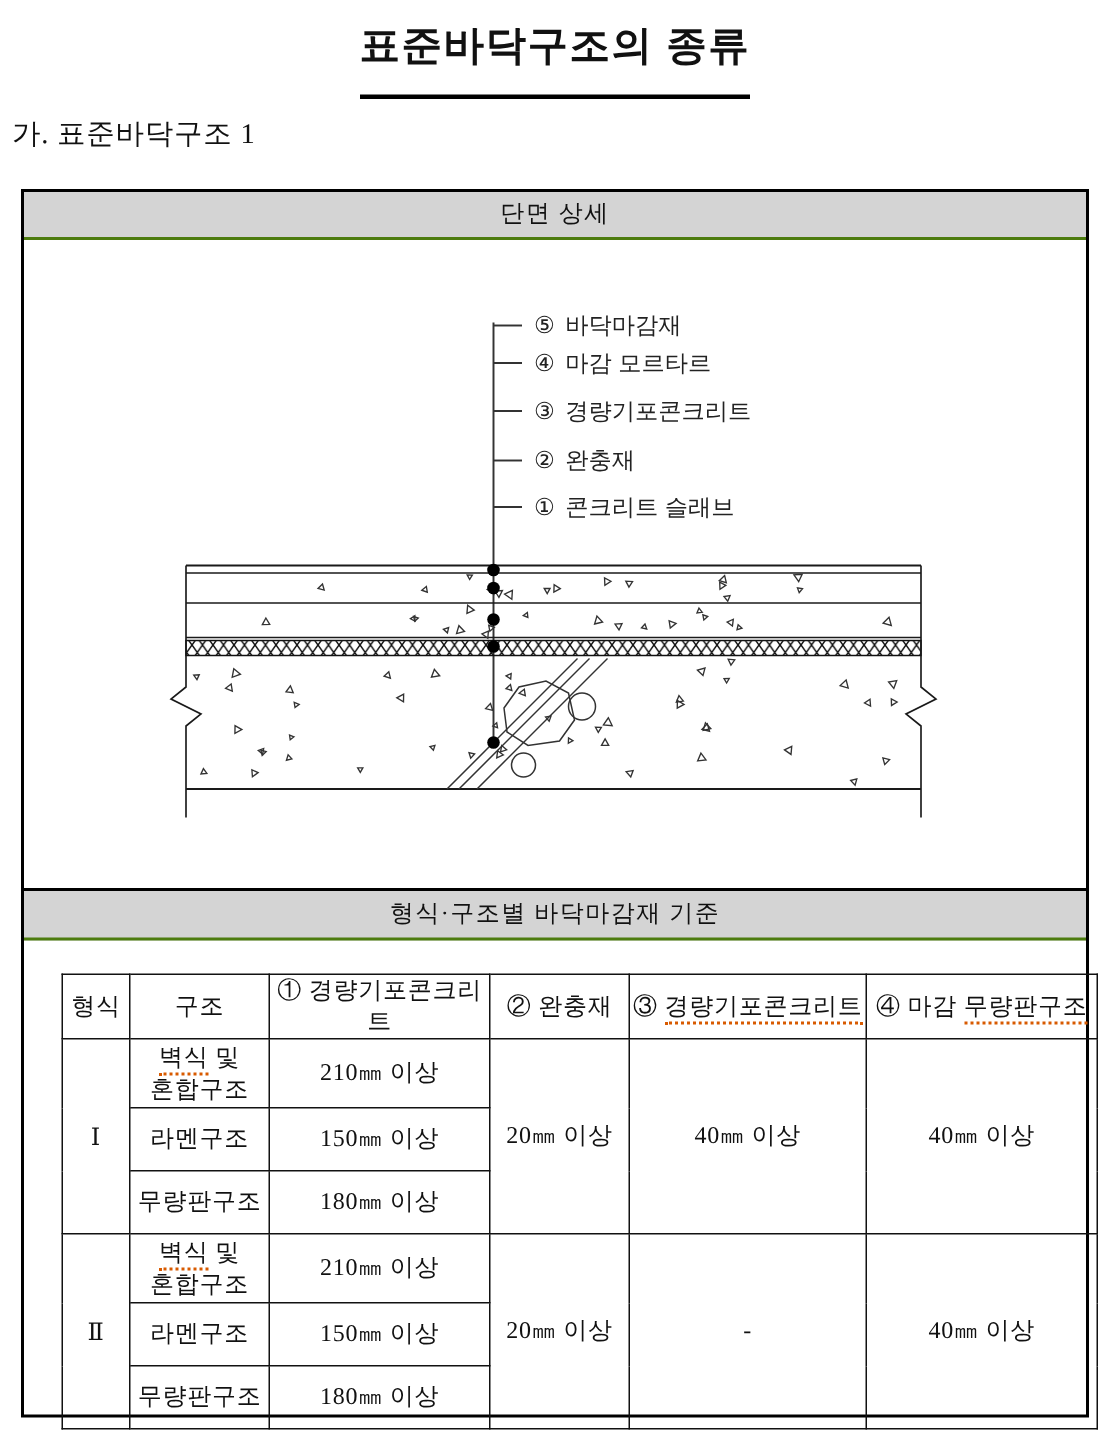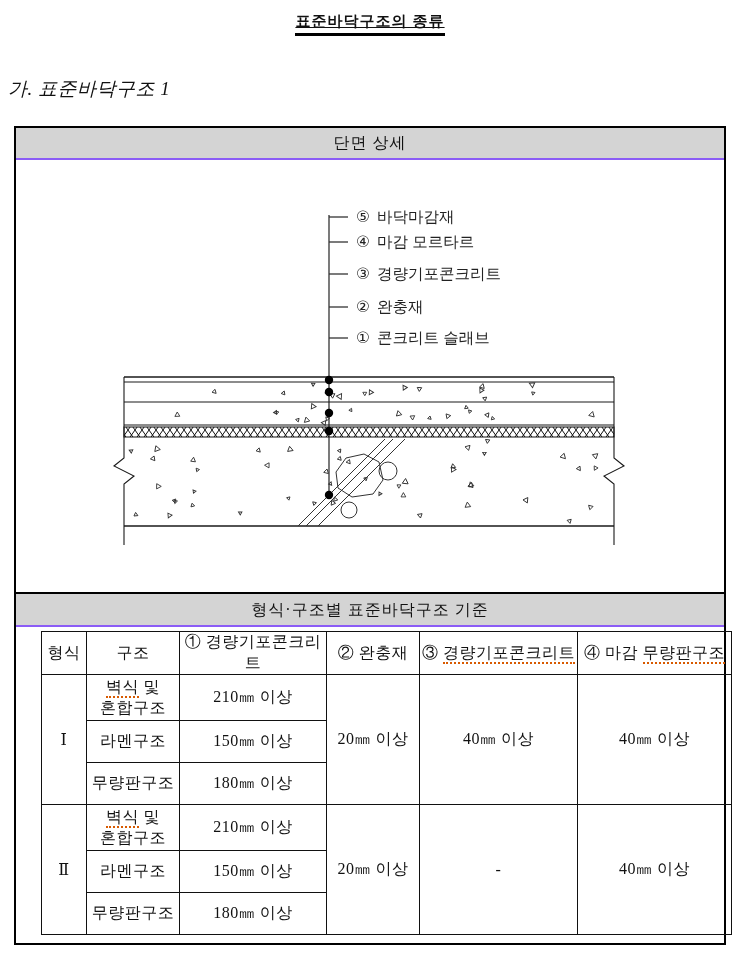--- a/index.html
+++ b/index.html
@@ -1,29 +1,29 @@
 <!DOCTYPE html>
 <html><head>
 <meta charset="utf-8">
 <style>
   html,body{margin:0;padding:0;background:#fff;}
   .page{position:relative;width:740px;height:958px;background:#fff;overflow:hidden;
         font-family:"Liberation Serif","DejaVu Serif",serif;color:#111;}
   .title{position:absolute;top:12px;left:0;width:740px;text-align:center;}
   .title-text{display:inline-block;font-family:"Liberation Sans","DejaVu Sans",sans-serif;
-        font-weight:bold;font-size:15px;letter-spacing:1px;border-bottom:3px solid #000;
-        padding-bottom:2px;text-decoration:underline;}
-  .subtitle{position:absolute;top:76px;left:8px;font-size:19px;letter-spacing:0.5px;font-style:italic;}
+        font-weight:bold;font-size:27px;letter-spacing:1px;border-bottom:3px solid #000;
+        padding-bottom:15px;}
+  .subtitle{position:absolute;top:76px;left:8px;font-size:19px;letter-spacing:0.5px;}
   .outer-box{position:absolute;left:14px;top:126px;width:712px;height:819px;
         border:2px solid #000;box-sizing:border-box;background:#fff;}
   .band{height:30px;line-height:30px;background:#d4d4d4;text-align:center;
-        font-size:16px;letter-spacing:1px;border-bottom:2px solid #8b5cf6;}
+        font-size:16px;letter-spacing:1px;border-bottom:2px solid #4d7c0f;}
   .band2{border-top:2px solid #000;height:31px;line-height:31px;}
   .diagram{position:relative;width:608px;height:432px;background:#fff;}
-  .table-wrap{padding:4px 0 0 0;margin-left:25px;}
+  .table-wrap{padding:22px 0 0 0;margin-left:25px;}
   table{border-collapse:collapse;margin:0 auto;table-layout:fixed;width:690px;
         font-size:16px;}
   td,th{border:1.5px solid #111;text-align:center;vertical-align:middle;
         font-weight:normal;padding:0;letter-spacing:0.5px;}
   tr.hrow{height:38px;}
   tr.rtall{height:46px;}
   tr.rnorm{height:42px;}
   .sq{border-bottom:2px dotted #d85a00;padding-bottom:1px;}
   svg .layerline{stroke:#1a1a1a;stroke-width:1.3;fill:none;}
   svg .thinline{stroke:#1a1a1a;stroke-width:1.1;fill:none;}
@@ -176,21 +176,21 @@
         <g fill="#000">
           <circle cx="313" cy="220" r="4.2"></circle>
           <circle cx="313" cy="232" r="4.2"></circle>
           <circle cx="313" cy="253" r="4.2"></circle>
           <circle cx="313" cy="271" r="4.2"></circle>
           <circle cx="313" cy="335" r="4.2"></circle>
         </g>
       </svg>
     </div>
 
-    <div class="band band2">형식·구조별 표준바닥구조 기준</div>
+    <div class="band band2">형식·구조별 바닥마감재 기준</div>
 
     <div class="table-wrap">
       <table>
         <colgroup>
           <col style="width:45px">
             <col style="width:93px">
             <col style="width:147px">
           <col style="width:93px">
             <col style="width:158px">
             <col style="width:154px">

